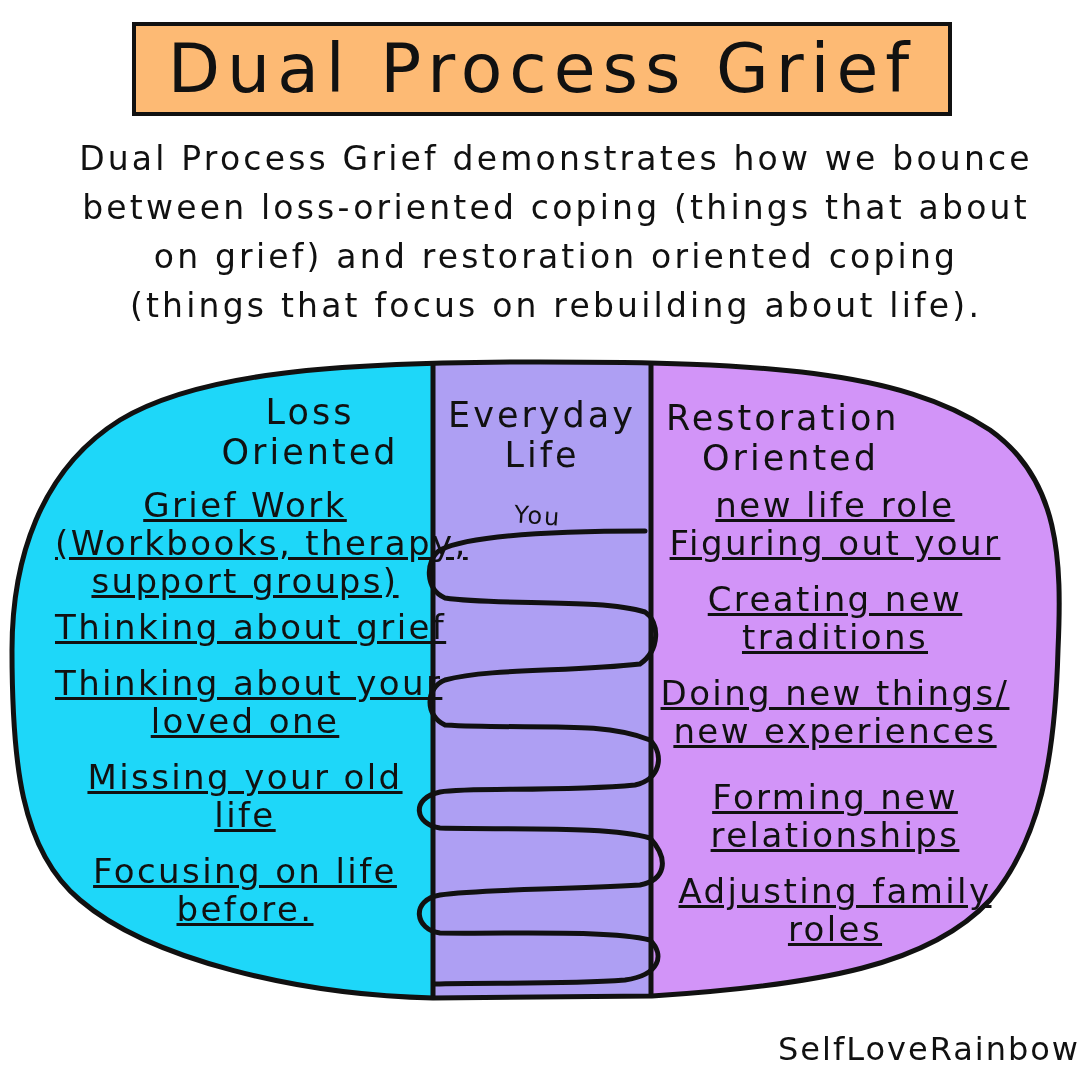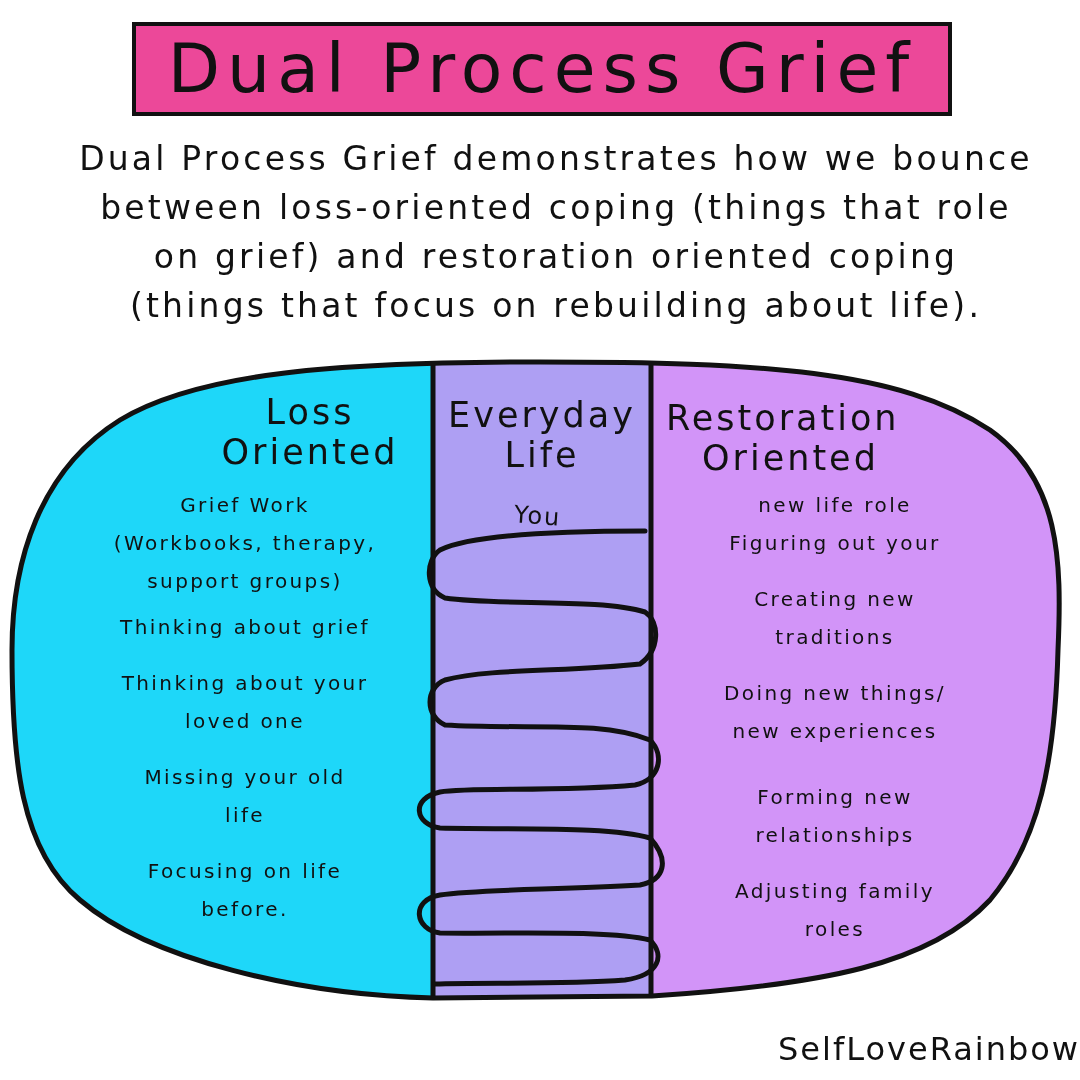--- a/index.html
+++ b/index.html
@@ -2,52 +2,52 @@
 <html><head>
   <meta charset="utf-8">
   <style>
     html, body { margin: 0; padding: 0; }
     body {
       width: 1080px; height: 1080px; background: #ffffff; position: relative; overflow: hidden;
       font-family: "DejaVu Sans", sans-serif; color: #111;
     }
     .title-box {
       position: absolute; left: 132px; top: 22px; width: 820px; height: 94px;
-      background: #ec4899; border: 4px solid #111; box-sizing: border-box;
+      background: #fdba74; border: 4px solid #111; box-sizing: border-box;
       display: flex; align-items: center; justify-content: center;
     }
     .title-text {
       font-family: "DejaVu Sans", sans-serif; font-size: 68px; letter-spacing: 7px; font-weight: normal;
       line-height: 1; white-space: nowrap;
     }
     .intro {
       position: absolute; left: 0; top: 134px; width: 1080px; text-align: center;
       font-size: 33px; letter-spacing: 3.2px; line-height: 49px;
     }
     .intro div { white-space: nowrap; padding-left: 32px; }
     svg.blob { position: absolute; left: 0; top: 0; }
     .col-text { position: absolute; text-align: center; }
     .head { font-size: 35px; letter-spacing: 3px; line-height: 40px; }
-    .item { font-size: 20px; letter-spacing: 2.4px; line-height: 38px; white-space: nowrap; }
+    .item { font-size: 34px; letter-spacing: 2.4px; line-height: 38px; white-space: nowrap; text-decoration: underline; }
     .footer {
       position: absolute; left: 0; top: 1030px; width: 1080px; text-align: right;
       font-size: 32px; letter-spacing: 2px;
     }
     .you { position: absolute; font-size: 24px; letter-spacing: 2px; transform: rotate(4deg); }
   </style>
 </head>
 <body>
 
 <div class="title-box">
   <span class="title-text">Dual Process Grief</span>
 </div>
 
 <div class="intro">
   <div>Dual Process Grief demonstrates how we bounce</div>
-  <div>between loss-oriented coping (things that role</div>
+  <div>between loss-oriented coping (things that about</div>
   <div>on grief) and restoration oriented coping</div>
   <div>(things that focus on rebuilding about life).</div>
 </div>
 
 <svg class="blob" width="1080" height="1080" viewBox="0 0 1080 1080">
   <defs>
     <clipPath id="blobClip">
       <path d="M 540 362 C 760 362 900 370 990 430 C 1060 480 1062 560 1058 650 C 1055 760 1040 840 990 900 C 930 965 820 985 652 996 L 433 998 C 300 995 150 960 80 900 C 20 850 12 760 12 650 C 12 560 40 470 120 420 C 200 372 340 362 540 362 Z"></path>
     </clipPath>
   </defs>

